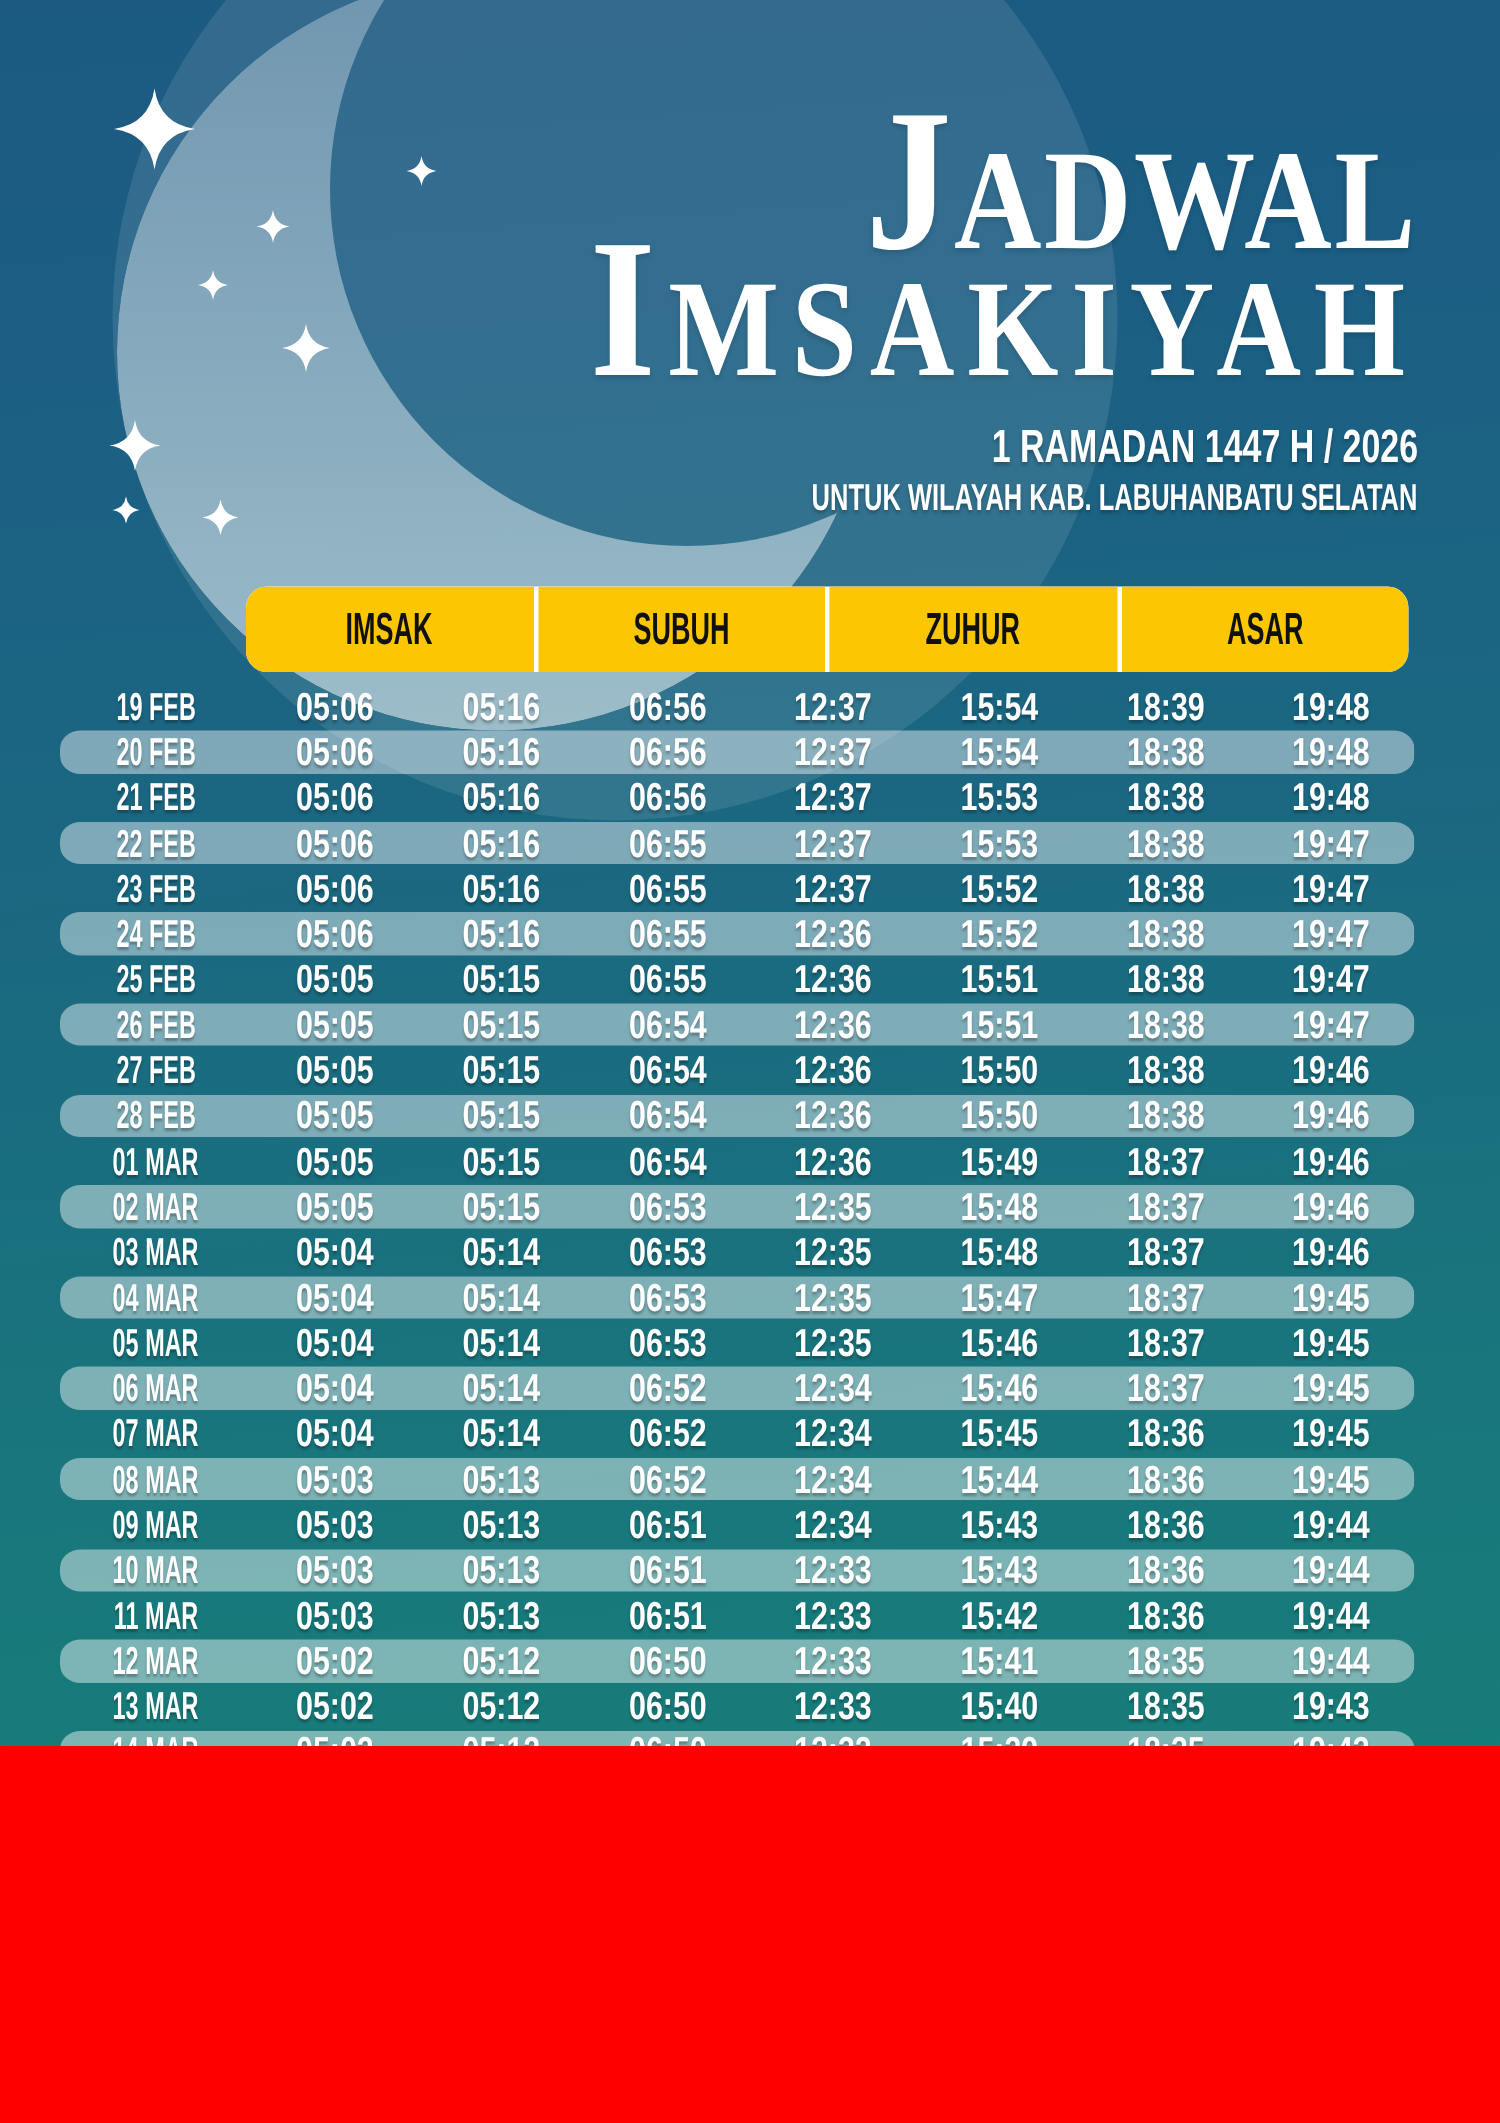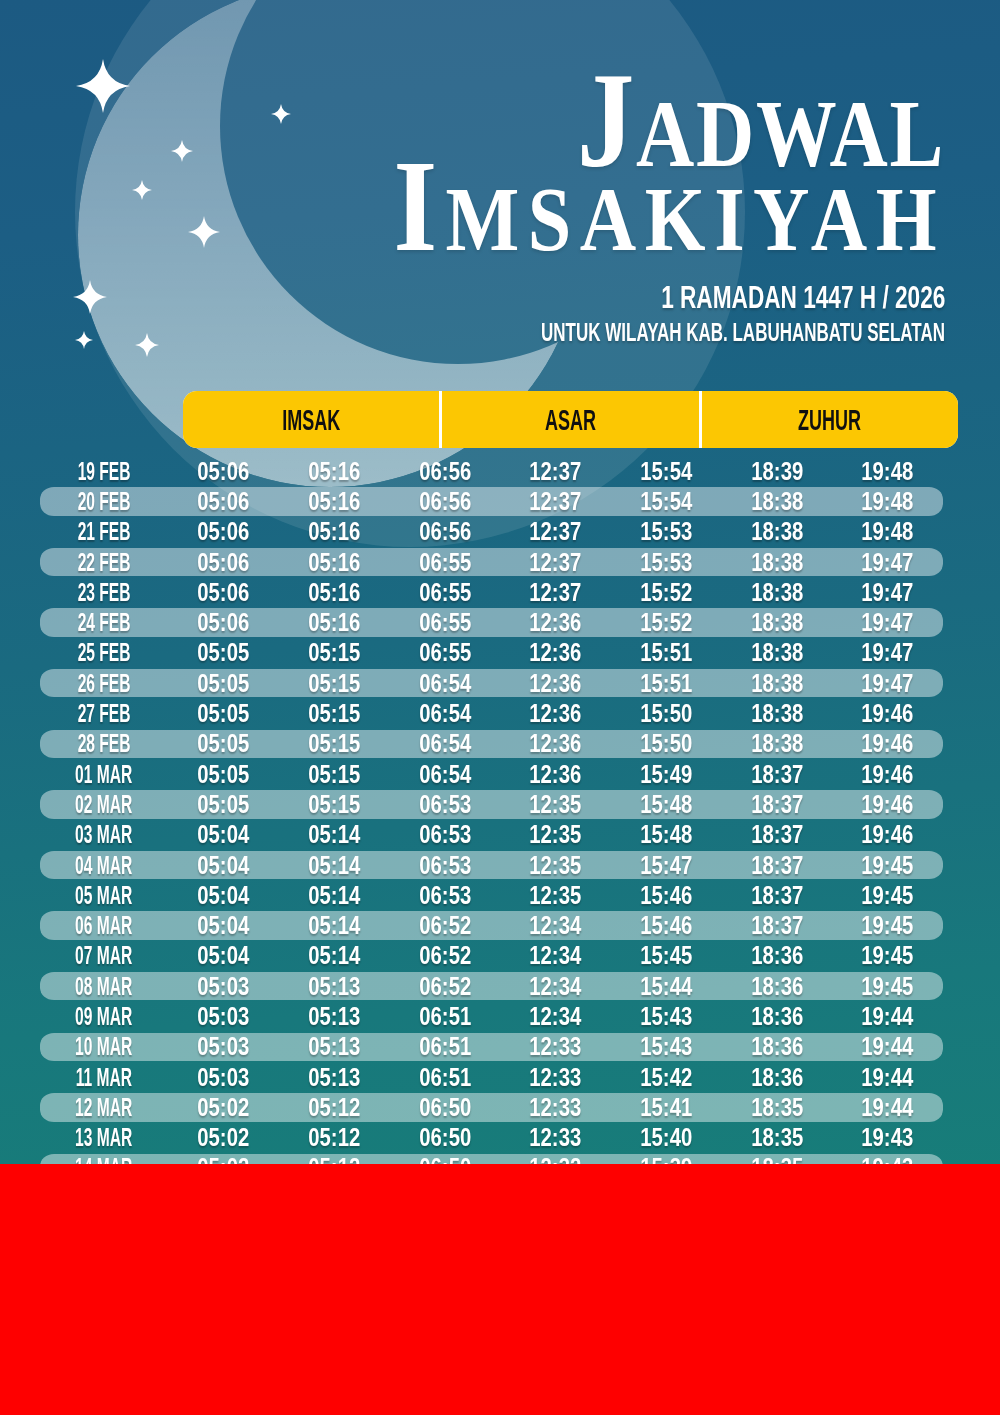--- a/index.html
+++ b/index.html
@@ -18,21 +18,21 @@
 
   .subtitle{position:absolute;right:55px;text-align:left;color:#fff;font-weight:700;
             line-height:1;white-space:nowrap;text-shadow:0 2px 3px rgba(0,0,0,0.25);}
   .subtitle .sx{display:inline-block;transform-origin:right center;}
   #subtitle1{top:282px;font-size:31px;}
   #subtitle1 .sx{transform:scaleX(0.73);}
   #subtitle2{top:320px;font-size:25px;}
   #subtitle2 .sx{transform:scaleX(0.68);}
 
   
-  .header-strip{position:absolute;left:183px;top:391px;width:775px;height:57px;
+  .header-strip{position:absolute;left:164px;top:391px;width:775px;height:57px;
                 background:#fff;border-radius:14px;overflow:hidden;display:flex;gap:3px;}
   .hcell{flex:1;background:#FCC702;display:flex;align-items:center;justify-content:center;}
   .hcell .sx{display:inline-block;font-size:30px;font-weight:700;color:#101010;
              white-space:nowrap;transform:scaleX(0.60);}
 
   .rows{position:absolute;left:40px;top:457px;width:903px;}
   .row{height:28.3px;display:flex;align-items:center;}
   .row.alt{background:rgba(255,255,255,0.44);background-clip:padding-box;
            border-top:2px solid transparent;border-bottom:2px solid transparent;
            border-radius:14px;}
@@ -87,24 +87,27 @@
   </div>
   <div class="subtitle" id="subtitle2">
     <span class="sx">UNTUK WILAYAH KAB. LABUHANBATU SELATAN</span>
   </div>
 
   <div class="header-strip">
       <div class="hcell">
         <span class="sx">IMSAK</span>
       </div>
       <div class="hcell">
-        <span class="sx">ASAR</span>
+        <span class="sx">SUBUH</span>
       </div>
       <div class="hcell">
         <span class="sx">ZUHUR</span>
+      </div>
+      <div class="hcell">
+        <span class="sx">ASAR</span>
       </div>
     </div>
   <div class="rows">
       <div class="row">
         <div class="dcell">
           <span class="sx">19 FEB</span>
         </div>
         <div class="tcell">
           <span class="sx">05:06</span>
         </div>

